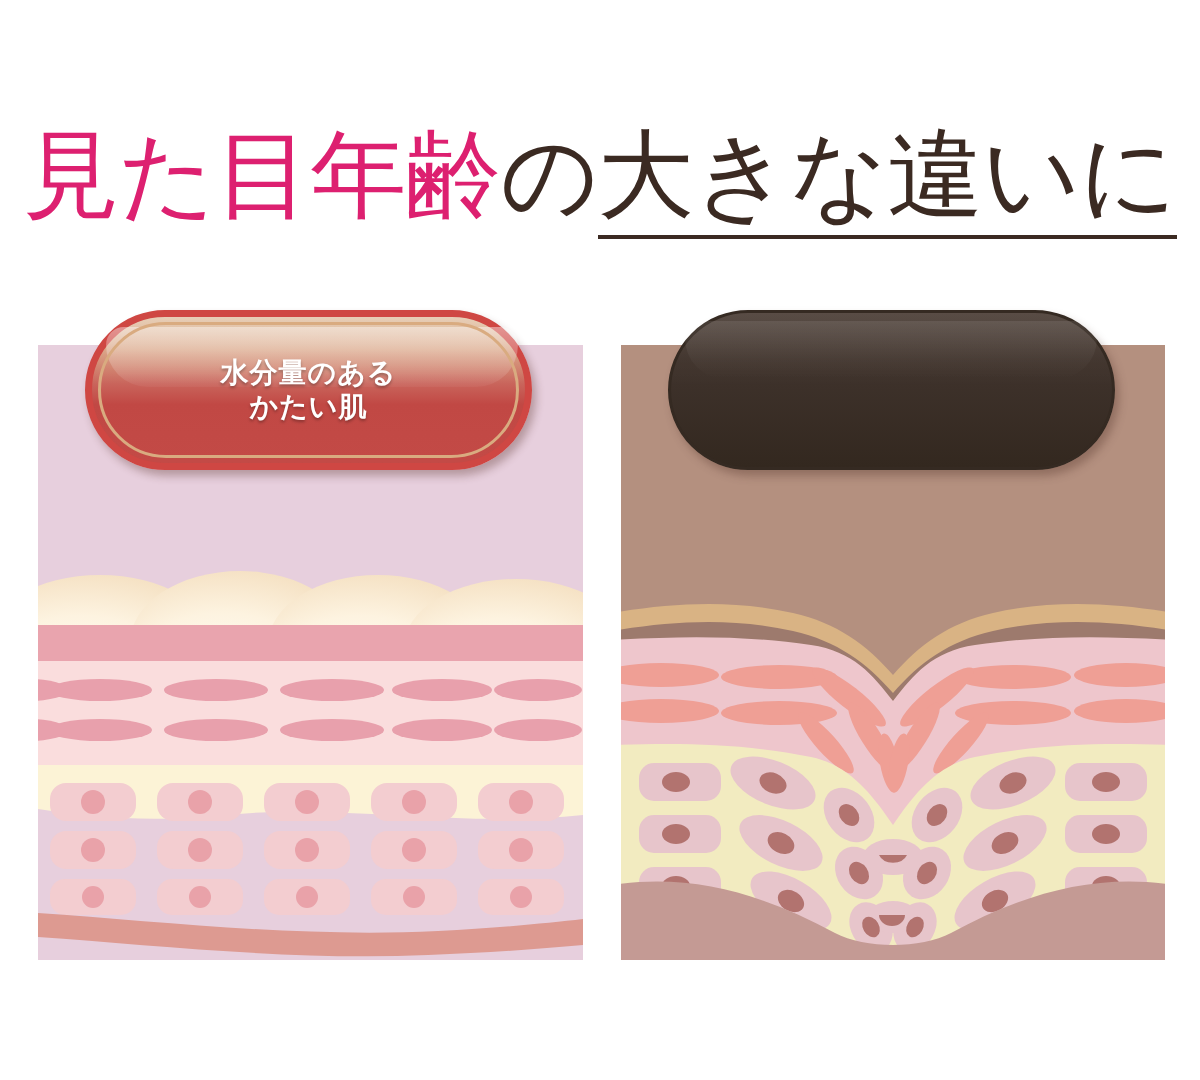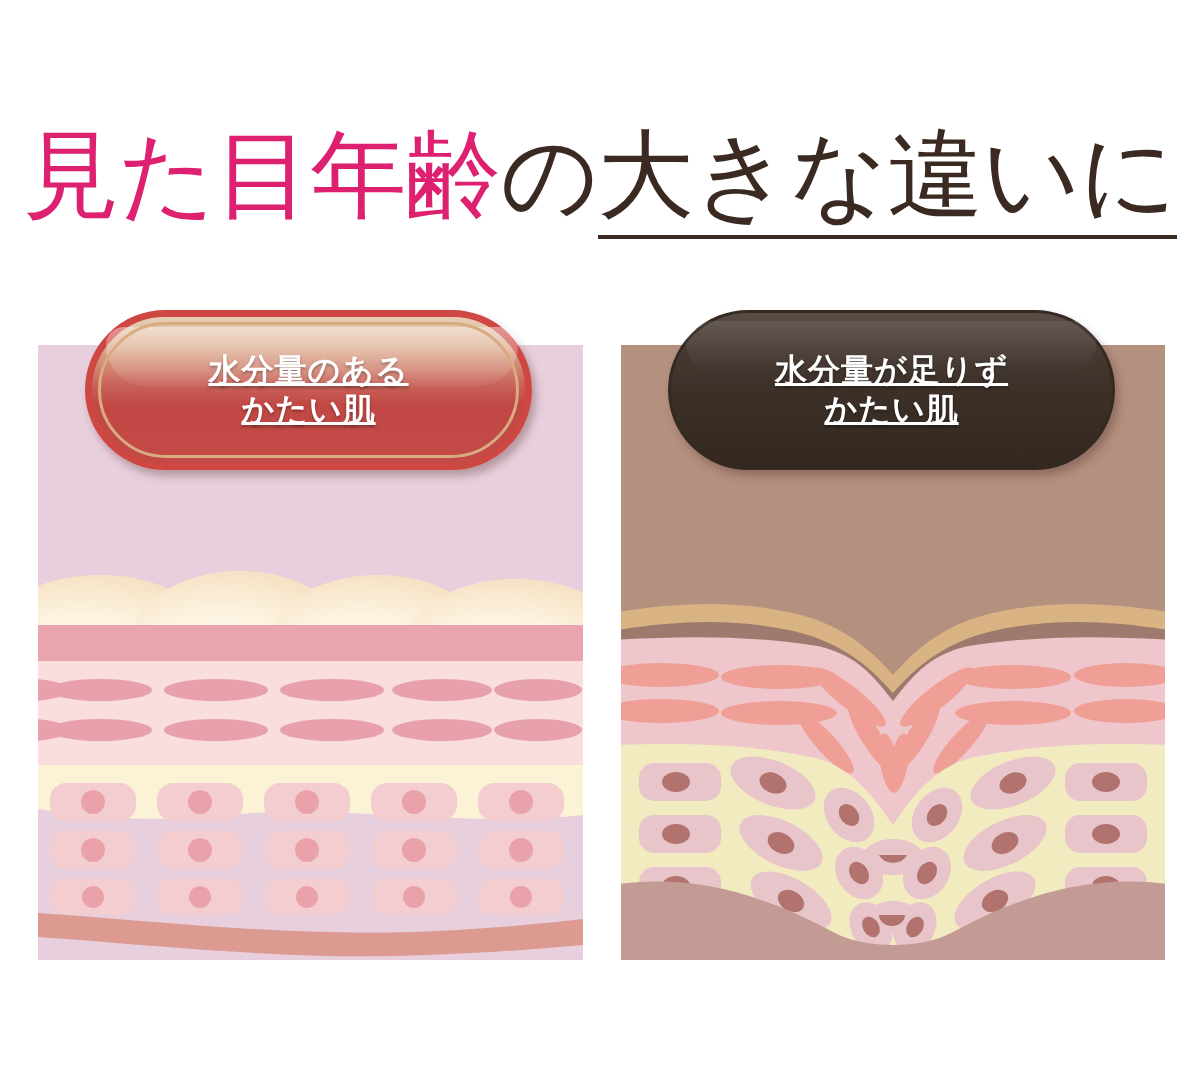--- a/index.html
+++ b/index.html
@@ -37,26 +37,25 @@
 
   .panel svg{position:absolute;left:0;top:0;display:block;}
 
   
   .badge{
     position:absolute;
     display:flex;align-items:center;justify-content:center;
     text-align:center;
     color:#ffffff;
     font-weight:bold;
-    font-size:32px;
+    font-size:28px;
     line-height:1.22;
     letter-spacing:1px;
     text-shadow:0 2px 3px rgba(0,0,0,.30);
     box-sizing:border-box;
-    text-decoration:underline;
   }
   #badge-left{
     left:85px;top:310px;width:447px;height:160px;
     border-radius:80px;
     background:
       linear-gradient(to bottom,
         rgba(255,255,255,.38) 0%,
         rgba(255,255,255,.10) 26%,
         rgba(255,255,255,0) 46%),
       linear-gradient(to bottom,#d9b18b 0%,#d59a77 22%,#c9645b 46%,#c14844 60%,#c34a46 100%);
@@ -307,19 +306,15 @@
     <span class="gloss"></span>
     <span class="inner"></span>
     <span class="txt">
       <div>水分量のある</div>
       <div>かたい肌</div>
     </span>
   </div>
 
   <div class="badge" id="badge-right">
     <span class="gloss"></span>
-    <span class="txt">
-      <div>水分量が足りず</div>
-      <div>かたい肌</div>
-    </span>
   </div>
 
 </div>
 
 </body></html>

